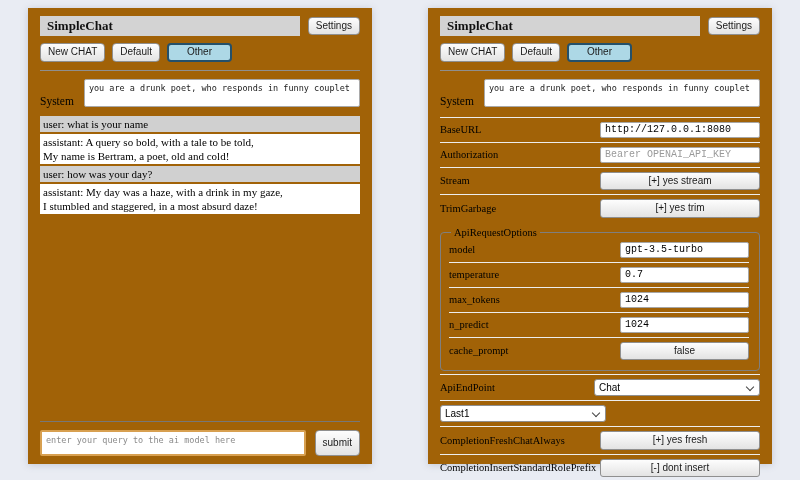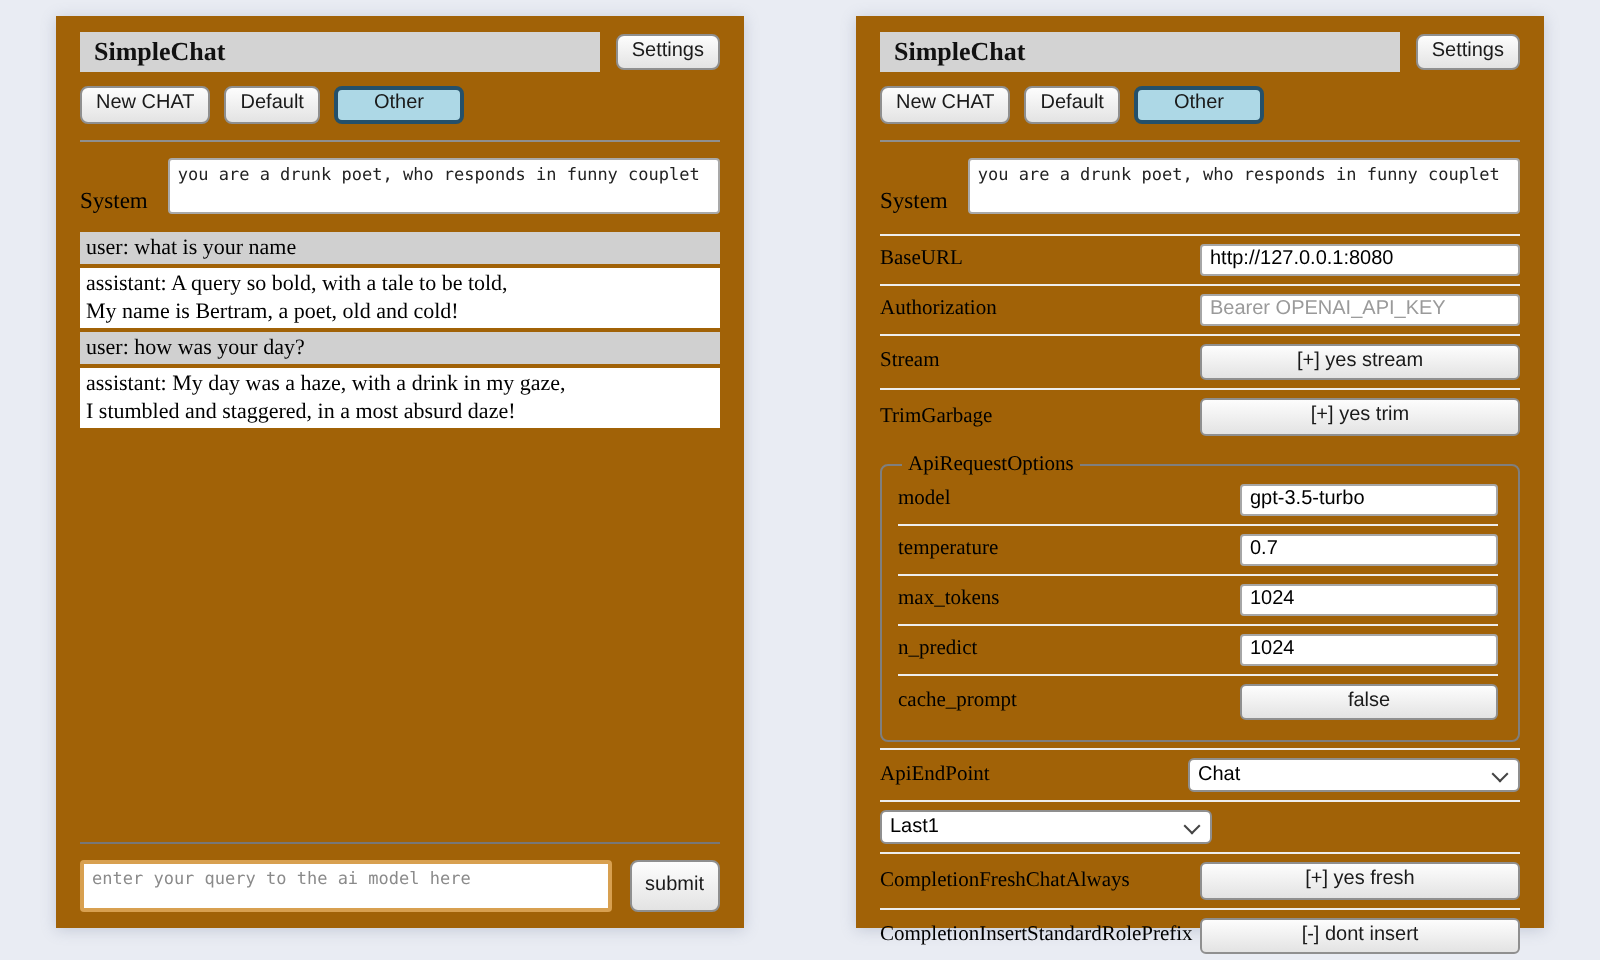--- a/index.html
+++ b/index.html
@@ -62,21 +62,21 @@
   
   .settings{margin-top:10px;font-family:"Liberation Serif",serif;}
   .srow{
     display:flex;align-items:center;justify-content:space-between;
     padding:4px 0;border-top:1px solid #ededed;
   }
   .srow .lbl{font-size:10.5px;color:#000;white-space:nowrap;flex:1;}
   .ctrl{width:160px;display:flex;}
   input.ti{
     width:100%;box-sizing:border-box;height:16px;
-    font-family:Liberation Sans, sans-serif;font-size:10px;color:#000;
+    font-family:Liberation Mono, monospace;font-size:10px;color:#000;
     border:1px solid #a6a6a6;border-radius:2px;padding:1px 4px;outline:none;
   }
   input.ti::placeholder{color:#9a9a9a;}
   .toggle{width:100%;padding:2px 0;border-radius:3px;}
   fieldset.apiopts{
     border:1px solid #7f7f7f;border-radius:4px;
     margin:5px 0 3px 0;padding:0 10px 6px 8px;
   }
   fieldset.apiopts legend{font-size:10.5px;padding:0 3px;margin-left:2px;color:#000;}
   fieldset.apiopts .ctrl{width:129px;justify-content:flex-end;}

